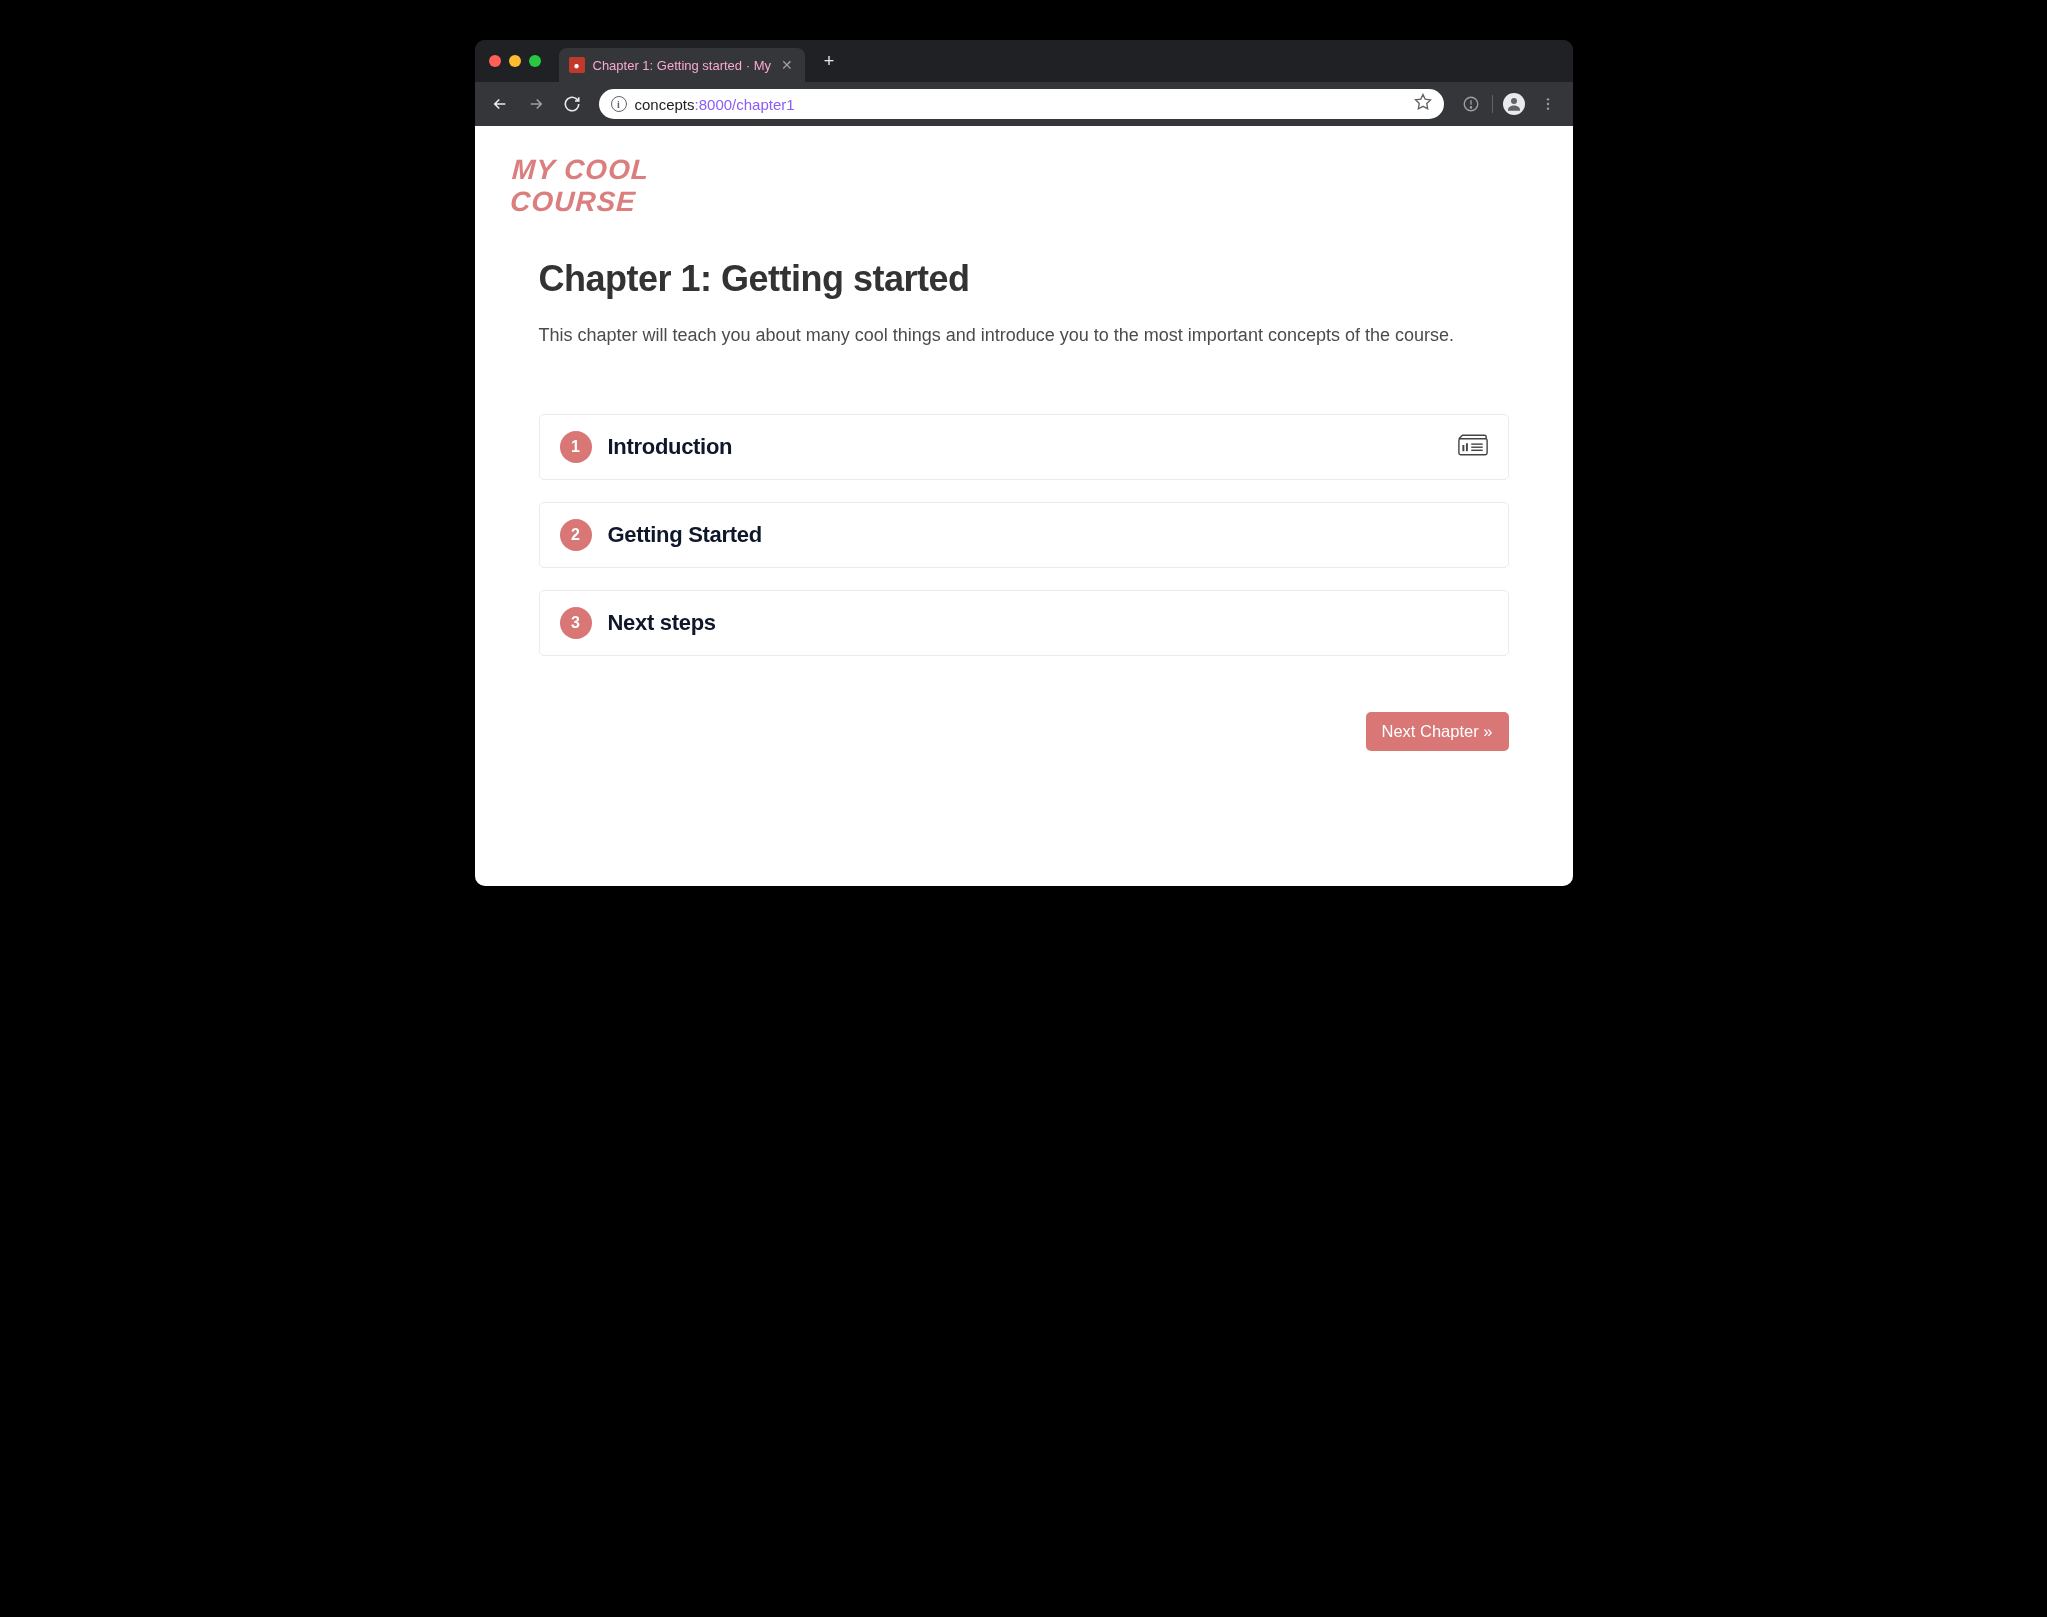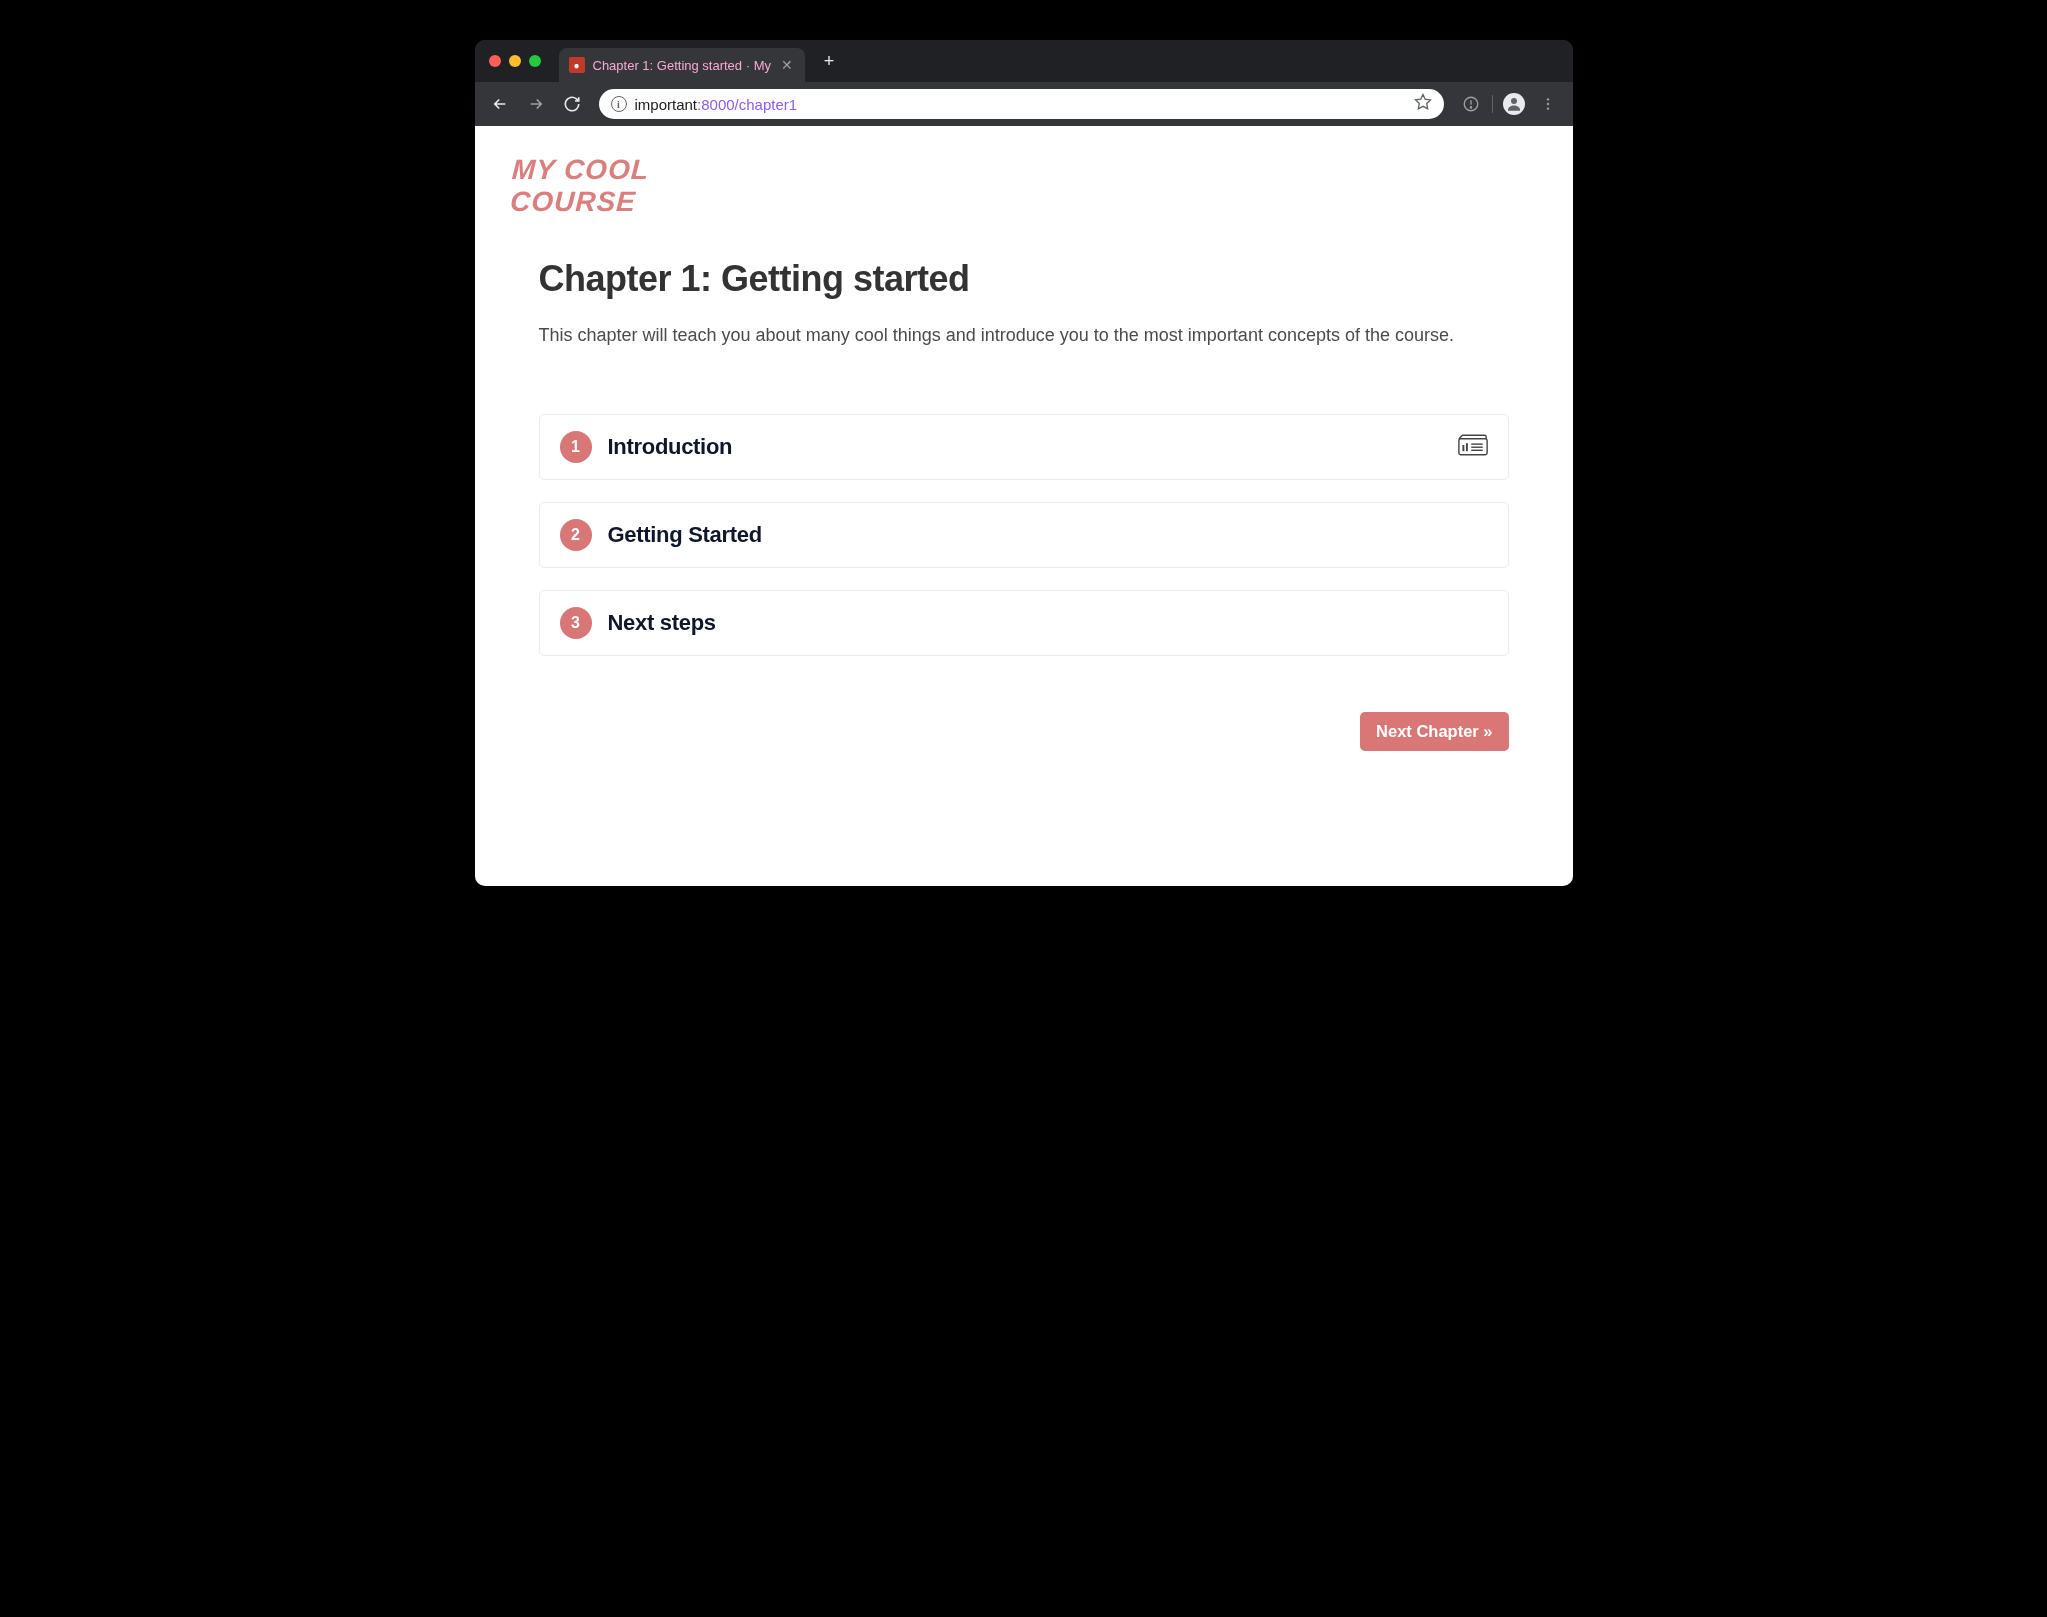--- a/index.html
+++ b/index.html
@@ -241,21 +241,21 @@
       justify-content: flex-end;
       margin-top: 56px;
     }
     .next-btn {
       background: #d97676;
       color: #fff;
       border: none;
       padding: 10px 16px;
       border-radius: 5px;
       font-size: 16.5px;
-      font-weight: 700;
+      font-weight: 400;
       cursor: pointer;
     }
     .dots svg { width: 16px; height: 16px; }
     .warn-icon svg { width: 18px; height: 18px; }
   </style>
 </head>
 <body>
 
 <div class="browser-window">
 
@@ -285,21 +285,21 @@
         </svg>
     </div>
     <div class="nav-btn enabled">
       <svg viewBox="0 0 24 24" fill="none" stroke="currentColor" stroke-width="2.2">
           <path d="M21 12a9 9 0 1 1-3.5-7.1L21 8M21 3v5h-5"></path>
         </svg>
     </div>
     <div class="address-bar">
       <div class="info-icon">i</div>
       <div class="url">
-        <span>important</span><span class="faded">:8000</span><span class="faded">/chapter1</span>
+        <span>concepts</span><span class="faded">:8000</span><span class="faded">/chapter1</span>
       </div>
       <div class="star-icon">
         <svg viewBox="0 0 24 24" fill="none" stroke="currentColor" stroke-width="1.8">
             <path d="M12 2l2.9 6.3L22 9.2l-5 4.9 1.2 7L12 17.8 5.8 21l1.2-7-5-4.9 7.1-0.9L12 2z"></path>
           </svg>
       </div>
     </div>
     <div class="toolbar-right">
       <div class="toolbar-icon warn-icon">
         <svg viewBox="0 0 24 24" fill="none" stroke="currentColor" stroke-width="1.8">

